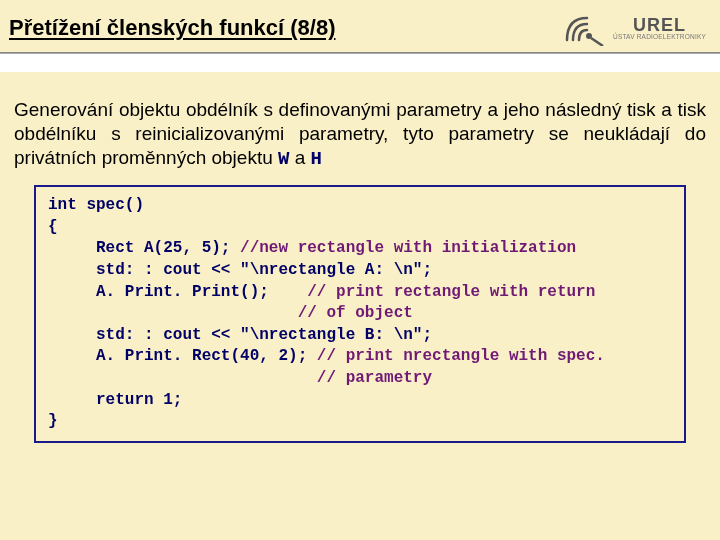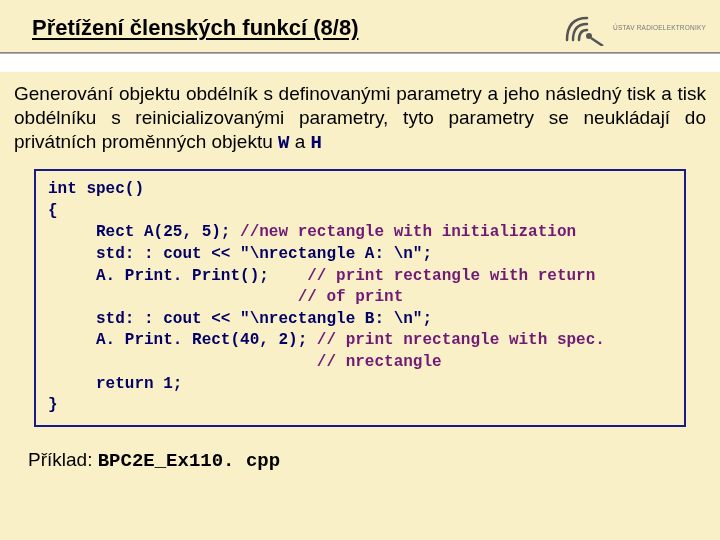--- a/index.html
+++ b/index.html
@@ -8,21 +8,21 @@
     height: 540px;
     background: #FAF0C8;
     font-family: Arial, Helvetica, sans-serif;
     overflow: hidden;
     position: relative;
   }
   .header {
     display: flex;
     justify-content: space-between;
     align-items: center;
-    padding: 10px 14px 4px 32px;
+    padding: 10px 14px 4px 9px;
     text-align: center;
   }
   .title {
     font-size: 22px;
     font-weight: bold;
     color: #000;
     text-decoration: underline;
     text-underline-offset: 3px;
   }
   .logo {
@@ -43,20 +43,21 @@
   .gap { height: 18px; background: #fff; }
   .body-bg {
     background: #FAF0C8;
     padding: 10px 14px 8px 14px;
   }
   .para {
     font-size: 19px;
     color: #000;
     text-align: justify;
     line-height: 1.25;
+    margin-top: 16px;
   }
   .para .mono {
     font-family: "Courier New", Courier, monospace;
     font-weight: bold;
     color: #006;
     font-size: 19px;
   }
   .codebox {
     margin: 14px 20px 6px 20px;
     border: 2px solid #1a1a8a;
@@ -87,40 +88,38 @@
 
 <div class="header">
   <div class="title">Přetížení členských funkcí (8/8)</div>
   <div class="logo">
     <svg class="logo-mark" viewBox="0 0 46 36">
       <path d="M6 30 Q6 8 26 8 M12 30 Q12 14 26 14 M18 30 Q18 20 26 20" stroke="#555" stroke-width="2.5" fill="none" stroke-linecap="round"></path>
       <circle cx="28" cy="26" r="3" fill="#555"></circle>
       <line x1="30" y1="28" x2="42" y2="36" stroke="#555" stroke-width="2.5"></line>
     </svg>
     <div class="logo-text">
+      <div class="logo-brand">UREL</div>
       <div class="logo-sub">ÚSTAV RADIOELEKTRONIKY</div>
     </div>
   </div>
 </div>
 <div class="divider"></div>
 <div class="gap"></div>
 
 <div class="body-bg">
   <p class="para">
     <span>Generování objektu obdélník s definovanými parametry a jeho následný tisk a tisk obdélníku s reinicializovanými parametry, tyto parametry se neukládají do privátních proměnných objektu </span><span class="mono">W</span><span> a </span><span class="mono">H</span>
   </p>
 
   <div class="codebox"><span>int spec()</span>
 <span>{</span>
 <span>     Rect A(25, 5); </span><span class="cmt">//new rectangle with initialization</span>
 <span>     std: : cout &lt;&lt; "\nrectangle A: \n";</span>
 <span>     A. Print. Print();    </span><span class="cmt">// print rectangle with return</span>
-<span>                          </span><span class="cmt">// of print</span>
+<span>                          </span><span class="cmt">// of object</span>
 <span>     std: : cout &lt;&lt; "\nrectangle B: \n";</span>
 <span>     A. Print. Rect(40, 2); </span><span class="cmt">// print nrectangle with spec.</span>
-<span>                            </span><span class="cmt">// nrectangle</span>
+<span>                            </span><span class="cmt">// parametry</span>
 <span>     return 1;</span>
 <span>}</span></div>
 
-  <div class="footer">
-    <span>Příklad: </span><span class="mono">BPC2E_Ex110. cpp</span>
-  </div>
 </div>
 
 </body></html>

